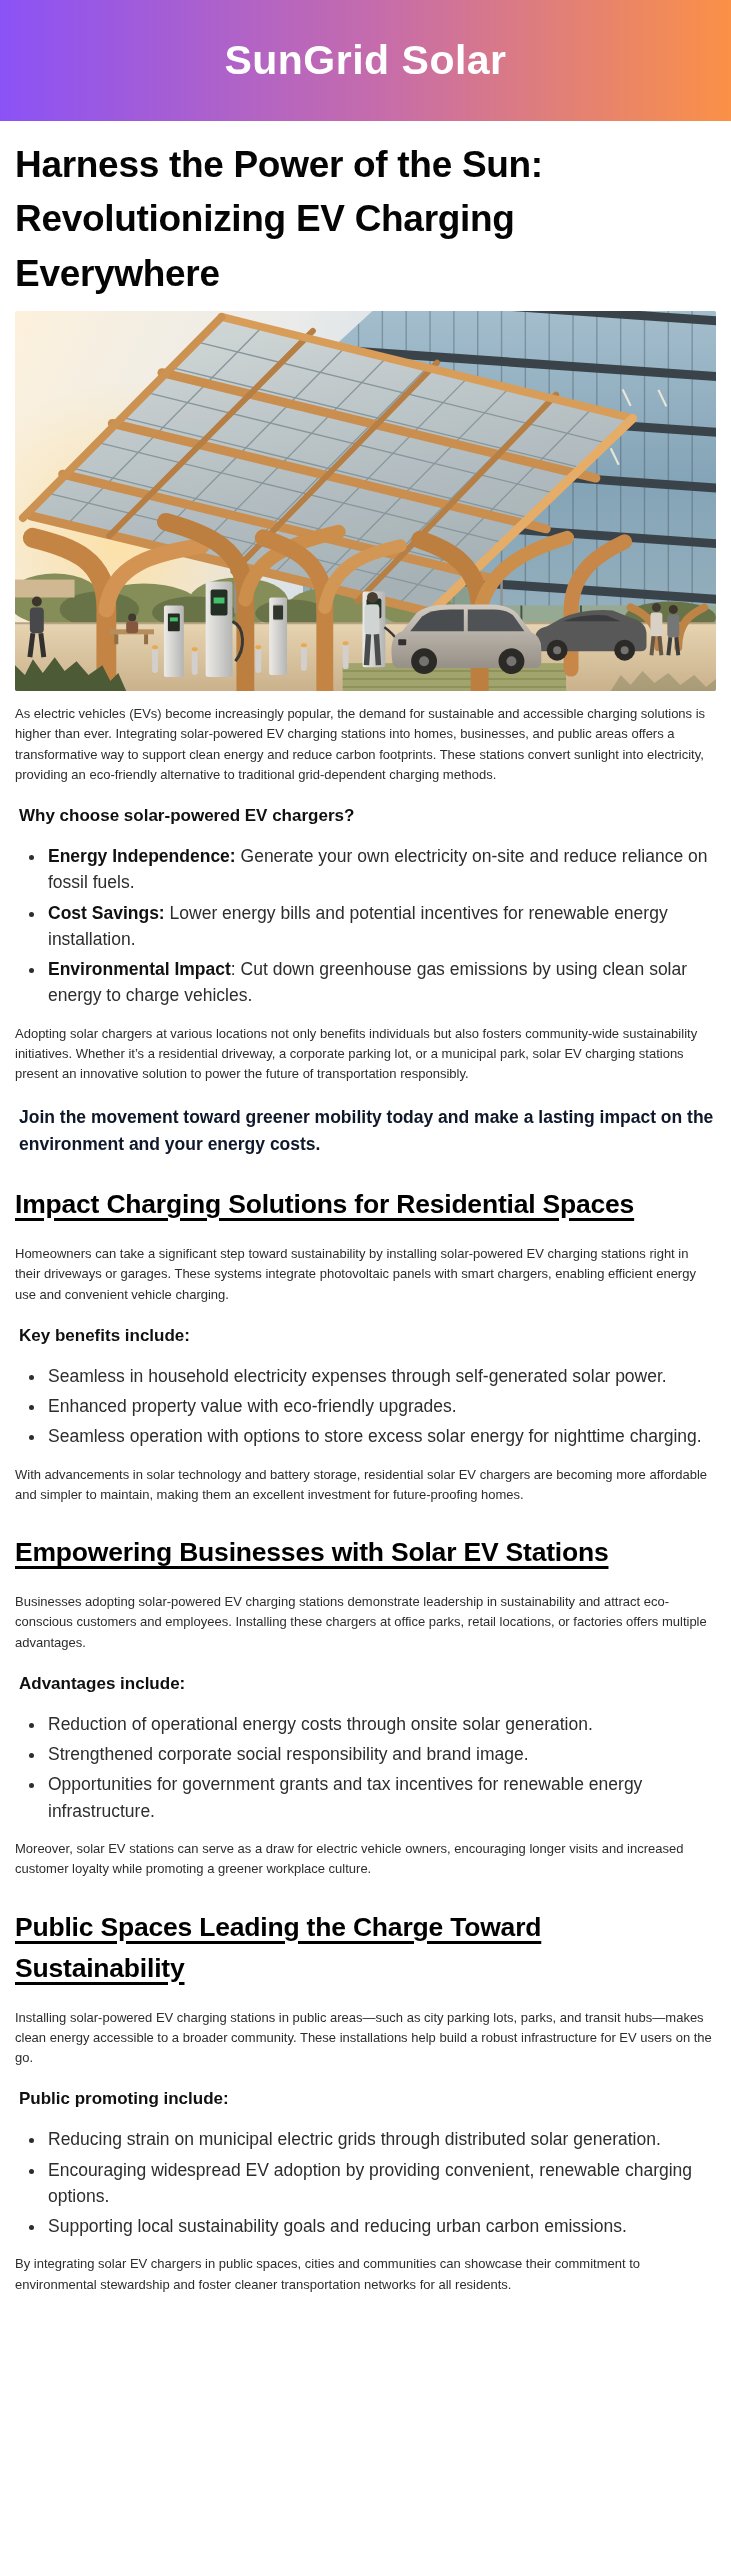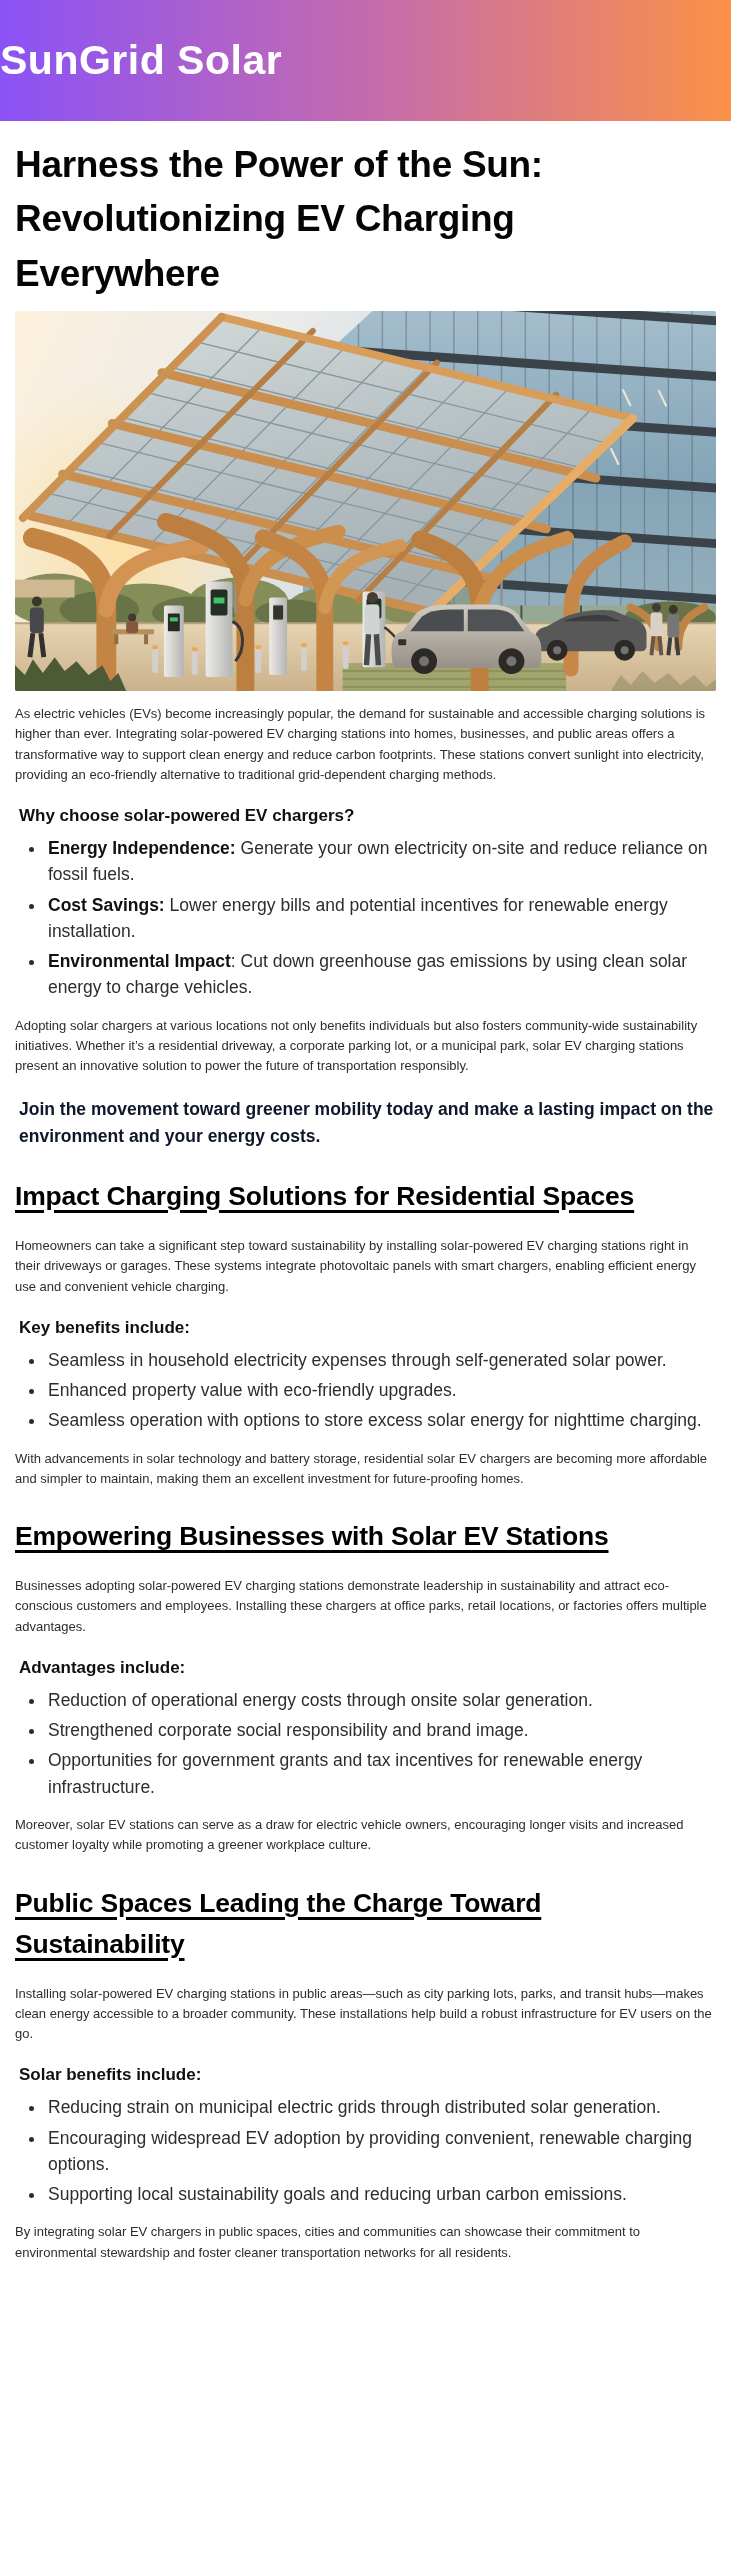--- a/index.html
+++ b/index.html
@@ -5,36 +5,36 @@
   * { margin:0; padding:0; box-sizing:border-box; }
   html,body { background:#ffffff; }
   body {
     width:731px; margin:0 auto;
     font-family:"Liberation Sans","DejaVu Sans",sans-serif;
     color:#2d2d2d;
   }
   .site-header {
     height:121px;
     background:linear-gradient(90deg,#8b52f6 0%,#c66cab 52%,#fb9147 100%);
-    display:flex; align-items:center; 
+    display:flex; align-items:center; justify-content:center;
   }
   .site-header .brand {
     color:#ffffff; font-size:41px; font-weight:800; letter-spacing:.5px;
   }
   .page { padding:0 15px; }
   h1.article-title {
     margin:17px 0 10px; color:#050505;
     font-size:37px; font-weight:800; line-height:1.47; letter-spacing:-.3px;
   }
   figure.hero { margin:8px 0 12px; }
   figure.hero svg { display:block; width:701px; height:380px; border-radius:2px; }
   p.body-text { font-size:13px; line-height:1.56; margin:13px 0; }
   p.cta { font-size:17.5px; line-height:1.5; font-weight:700; color:#0f172a; margin:20px 0 14px; padding-left:4px; }
   h3.mini-heading { font-size:17px; font-weight:700; color:#101010; margin:21px 0 5px; padding-left:4px; }
-  ul.bullet-list { margin:9px 0 15px; padding-left:31px; }
+  ul.bullet-list { margin:17px 0 15px; padding-left:31px; }
   ul.bullet-list li { font-size:17.5px; line-height:1.5; margin:4px 0; padding-left:2px; }
   ul.bullet-list li strong { color:#111; }
   h2.section-heading {
     font-size:26.5px; font-weight:800; color:#000; margin:27px 0 19px;
     line-height:1.55; letter-spacing:-.2px;
     text-decoration:underline; text-decoration-thickness:2.5px; text-underline-offset:5px;
   }
 </style>
 </head>
 <body>
@@ -334,21 +334,21 @@
       <li>Reduction of operational energy costs through onsite solar generation.</li>
       <li>Strengthened corporate social responsibility and brand image.</li>
       <li>Opportunities for government grants and tax incentives for renewable energy infrastructure.</li>
     </ul>
     <p class="body-text">Moreover, solar EV stations can serve as a draw for electric vehicle owners, encouraging longer visits and increased customer loyalty while promoting a greener workplace culture.</p>
   </section>
 
   <section>
     <h2 class="section-heading">Public Spaces Leading the Charge Toward Sustainability</h2>
     <p class="body-text">Installing solar-powered EV charging stations in public areas—such as city parking lots, parks, and transit hubs—makes clean energy accessible to a broader community. These installations help build a robust infrastructure for EV users on the go.</p>
-    <h3 class="mini-heading">Solar benefits include:</h3>
+    <h3 class="mini-heading">Public promoting include:</h3>
     <ul class="bullet-list">
       <li>Reducing strain on municipal electric grids through distributed solar generation.</li>
       <li>Encouraging widespread EV adoption by providing convenient, renewable charging options.</li>
       <li>Supporting local sustainability goals and reducing urban carbon emissions.</li>
     </ul>
     <p class="body-text">By integrating solar EV chargers in public spaces, cities and communities can showcase their commitment to environmental stewardship and foster cleaner transportation networks for all residents.</p>
   </section>
 
 </main>
 

